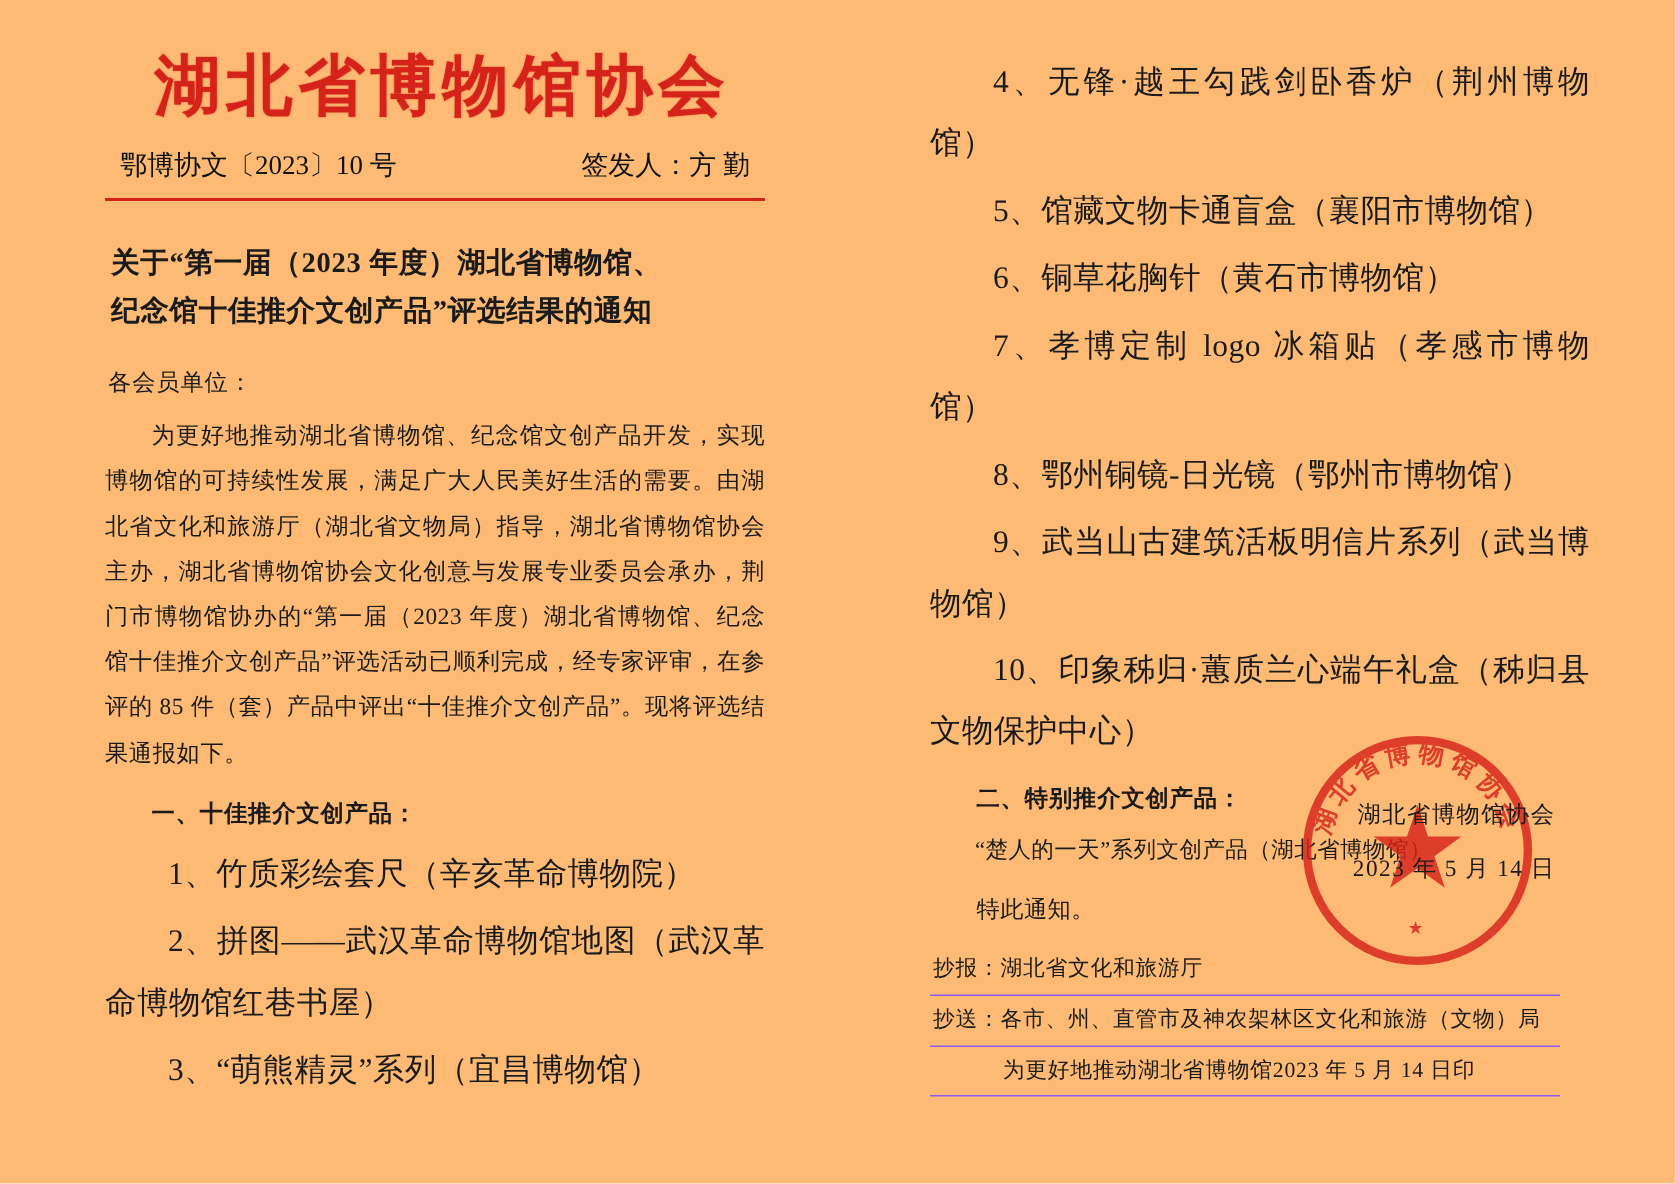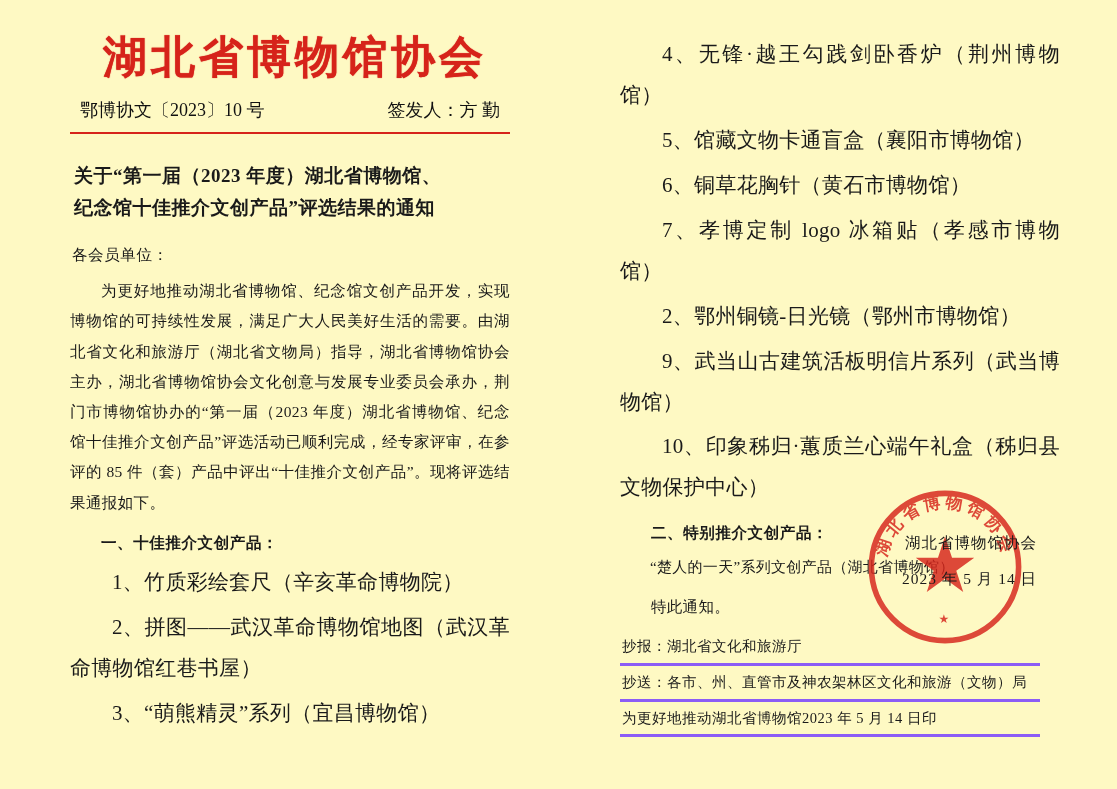--- a/index.html
+++ b/index.html
@@ -11,21 +11,21 @@
     width: 1117px;
     height: 789px;
     font-family: "Liberation Serif", "DejaVu Serif", serif;
     color: #1a1a1a;
     overflow: hidden;
   }
   .page {
     position: relative;
     width: 1117px;
     height: 789px;
-    background: #fef9c3;
+    background: #fdba74;
   }
   .col-left {
     position: absolute;
     left: 70px;
     top: 34px;
     width: 440px;
   }
   .col-right {
     position: absolute;
     left: 620px;
@@ -166,25 +166,25 @@
   
   .footer {
     position: absolute;
     left: 620px;
     top: 630px;
     width: 420px;
     font-size: 14.5px;
     letter-spacing: 0.5px;
   }
   .footer-row {
-    border-bottom: 3px solid #8b5cf6;
+    border-bottom: 1px solid #8b5cf6;
     padding: 6px 2px 5px 2px;
     line-height: 1.5;
     display: flex;
-    justify-content: flex-start;
+    justify-content: center;
   }
   .footer-row .f-left { white-space: nowrap; }
   .footer-row .f-right { white-space: nowrap; padding-right: 8px; }
   .footer-row.single .f-left { width: 100%; }
 </style>
 </head>
 <body>
 
 <div class="page">
 
@@ -216,21 +216,21 @@
       <li class="item">3、“萌熊精灵”系列（宜昌博物馆）</li>
     </ol>
   </div>
 
   <div class="col-right">
     <ol class="items">
       <li class="item">4、无锋·越王勾践剑卧香炉（荆州博物馆）</li>
       <li class="item">5、馆藏文物卡通盲盒（襄阳市博物馆）</li>
       <li class="item">6、铜草花胸针（黄石市博物馆）</li>
       <li class="item">7、孝博定制 logo 冰箱贴（孝感市博物馆）</li>
-      <li class="item">2、鄂州铜镜-日光镜（鄂州市博物馆）</li>
+      <li class="item">8、鄂州铜镜-日光镜（鄂州市博物馆）</li>
       <li class="item">9、武当山古建筑活板明信片系列（武当博物馆）</li>
       <li class="item item-hang">10、印象秭归·蕙质兰心端午礼盒（秭归县文物保护中心）</li>
     </ol>
 
     <div class="section-head">二、特别推介文创产品：</div>
     <div class="special-item">“楚人的一天”系列文创产品（湖北省博物馆）</div>
     <div class="notice-end">特此通知。</div>
   </div>
 
   <div class="sign-block">

